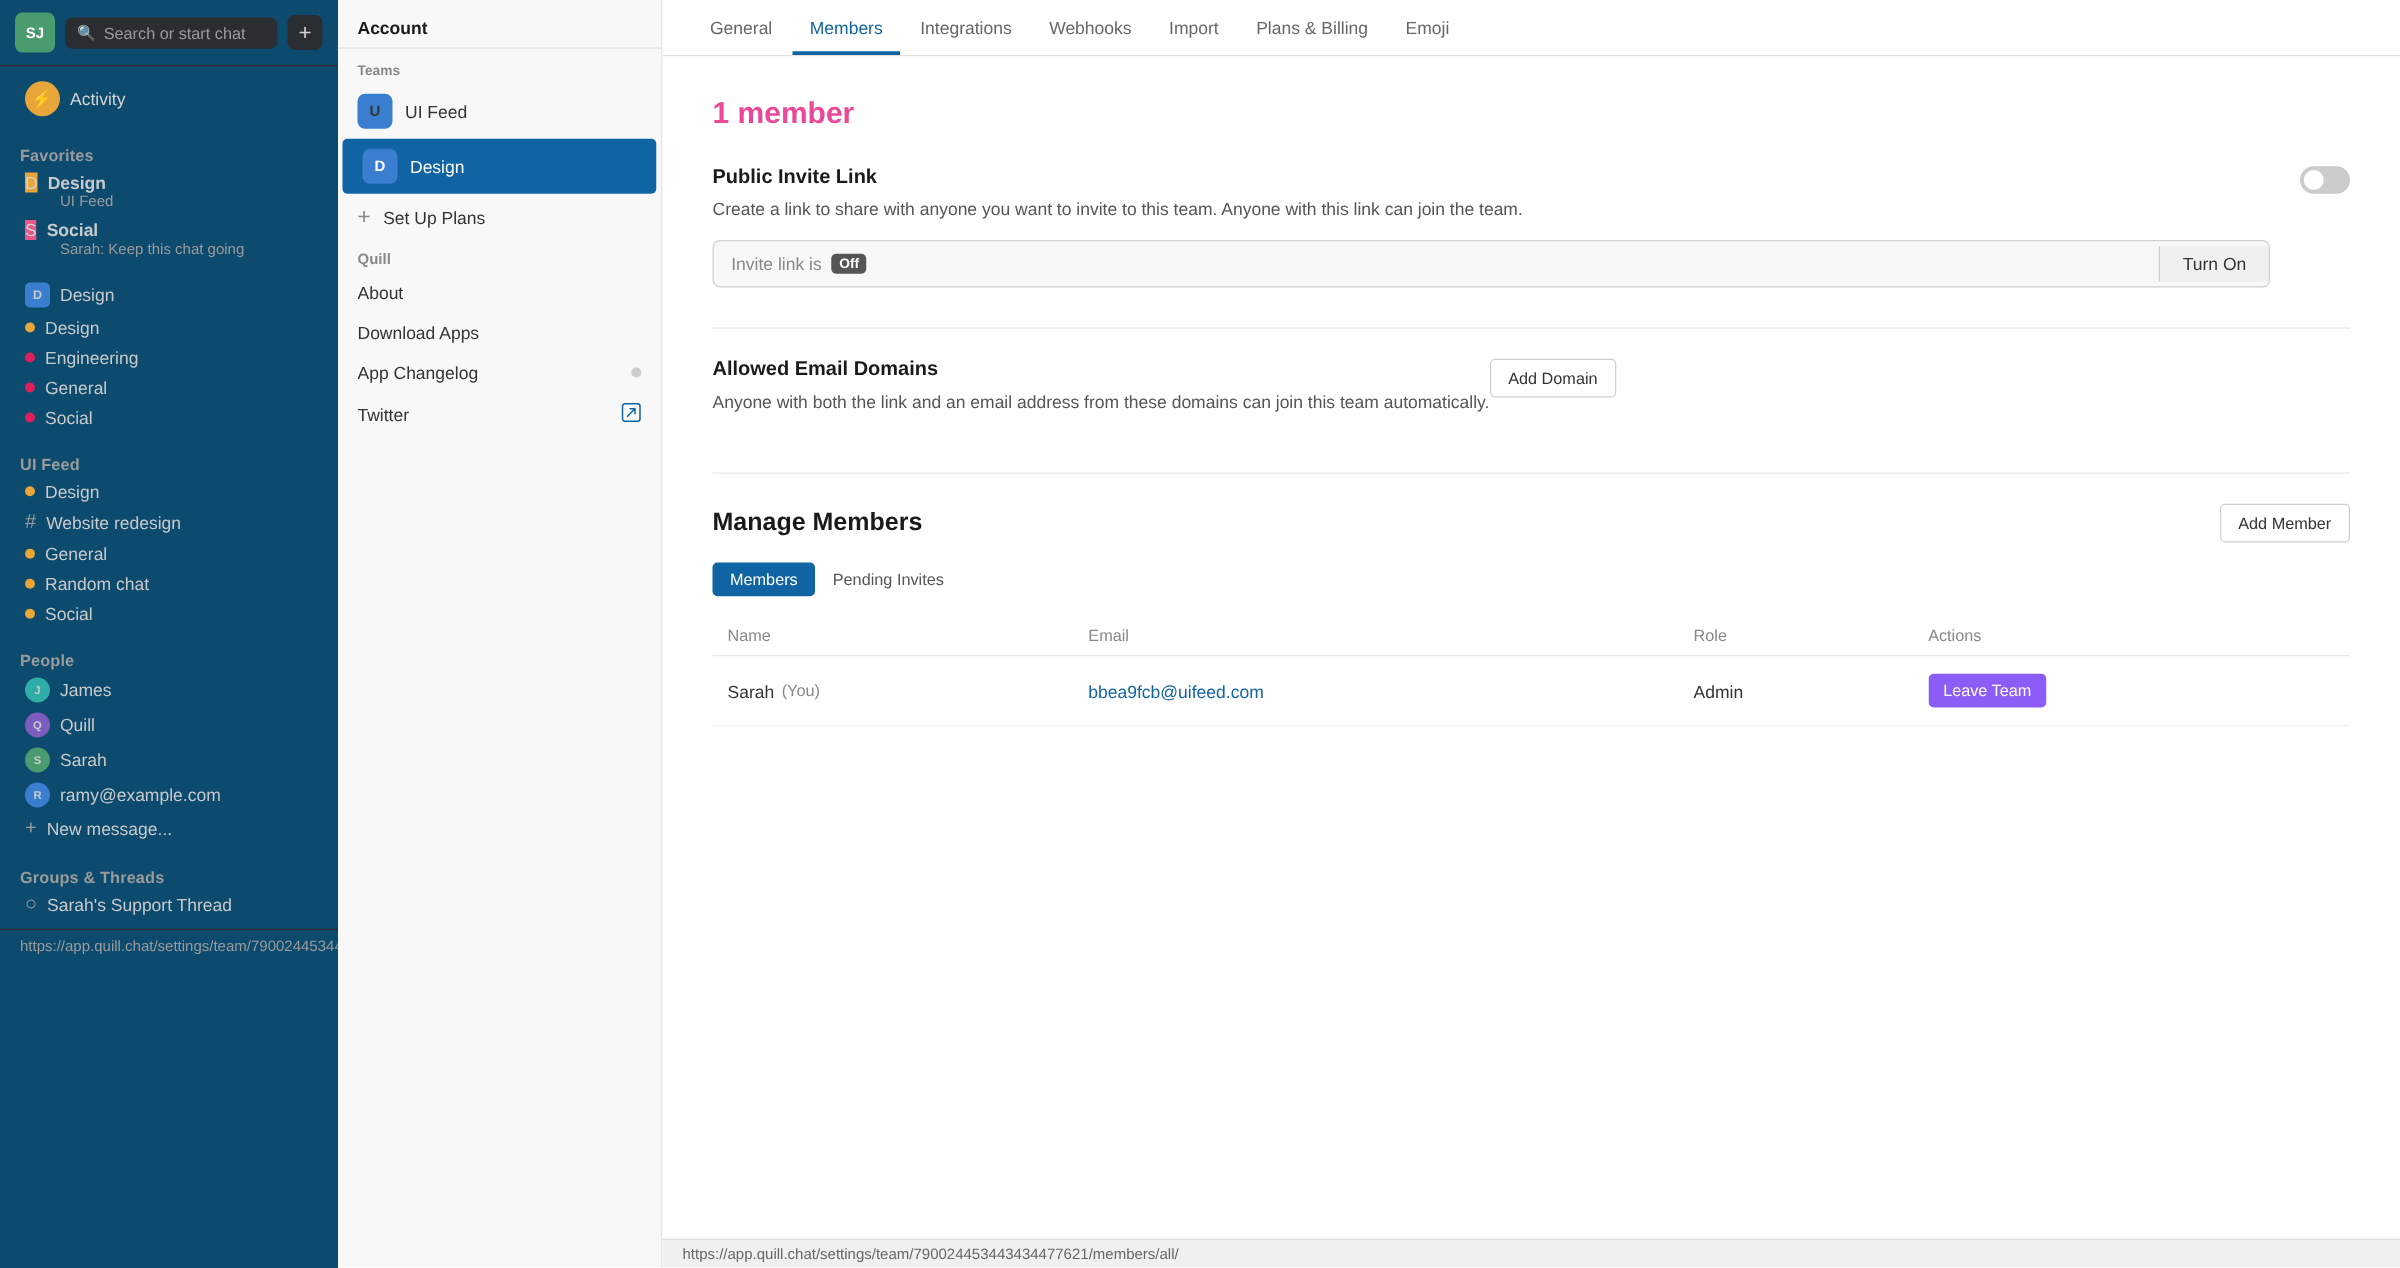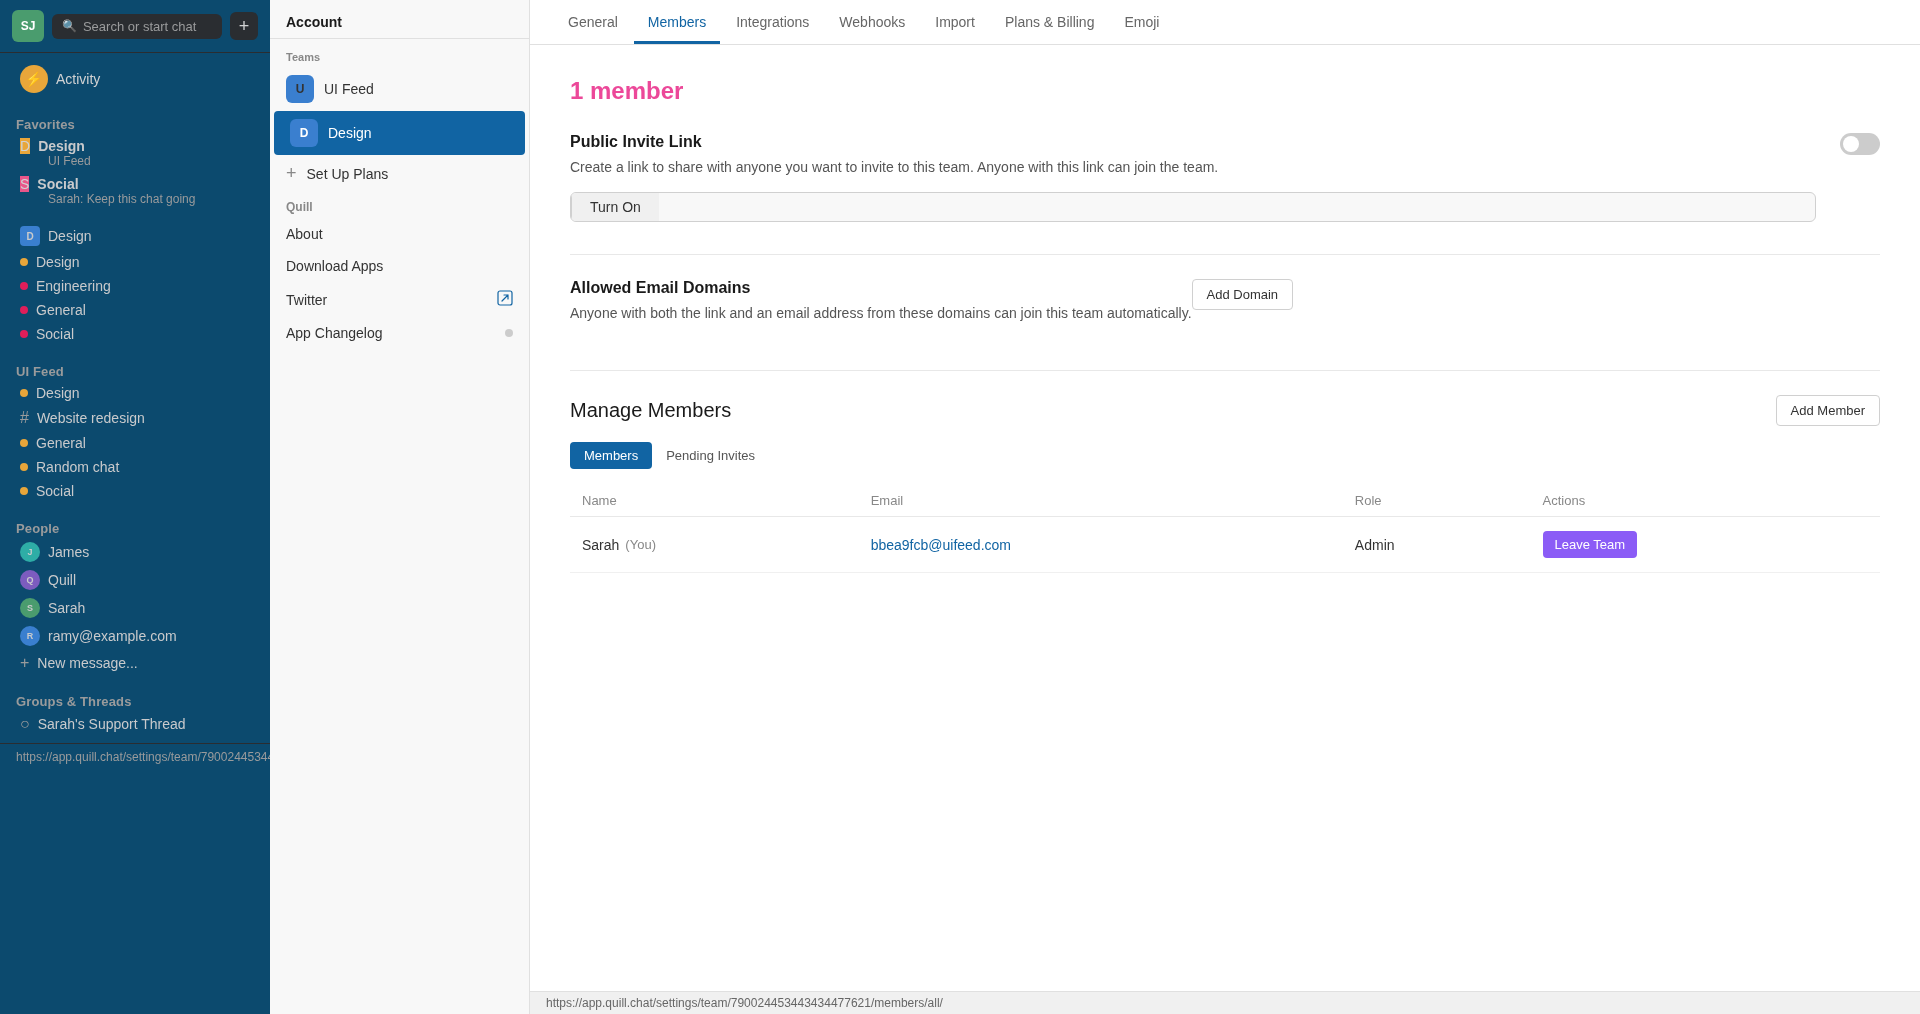--- a/index.html
+++ b/index.html
@@ -202,21 +202,21 @@
       position: absolute; top: 3px; left: 3px;
       width: 16px; height: 16px; border-radius: 50%; background: #fff;
     }
 
     .divider { border: none; border-top: 1px solid #e8e8e8; margin: 24px 0; }
 
     .manage-members-header {
       display: flex; align-items: center; justify-content: space-between;
       margin-bottom: 16px;
     }
-    .manage-title { font-size: 20px; font-weight: 400; }
+    .manage-title { font-size: 20px; font-weight: 700; }
     .add-member-btn {
       background: #fff; border: 1px solid #d0d0d0; border-radius: 4px;
       padding: 7px 14px; font-size: 13px; cursor: pointer; color: #333;
     }
 
     .members-tabs { display: flex; gap: 0; margin-bottom: 16px; }
     .members-tab {
       padding: 6px 14px; font-size: 13px; cursor: pointer;
       border-radius: 4px; color: #555;
     }
@@ -394,31 +394,31 @@
 
   <div class="middle-quill-label">Quill</div>
 
   <div class="middle-item">
     <span>About</span>
   </div>
   <div class="middle-item">
     <span>Download Apps</span>
   </div>
   <div class="middle-item">
+    <span>App Changelog</span>
+    <span class="ext-icon" style="margin-left:auto; width:8px; height:8px; border-radius:50%; background:#ccc; display:inline-block;"></span>
+  </div>
+  <div class="middle-item">
     <span>Twitter</span>
     <span class="ext-icon" style="margin-left:auto; color:#1164a3; font-size:14px;">
       <svg width="16" height="16" viewBox="0 0 16 16" fill="none">
         <rect x="1" y="1" width="14" height="14" rx="2" stroke="#1164a3" stroke-width="1.2" fill="none"></rect>
         <path d="M5 11L11 5M11 5H7M11 5V9" stroke="#1164a3" stroke-width="1.2" stroke-linecap="round" stroke-linejoin="round"></path>
       </svg>
     </span>
-  </div>
-  <div class="middle-item">
-    <span>App Changelog</span>
-    <span class="ext-icon" style="margin-left:auto; width:8px; height:8px; border-radius:50%; background:#ccc; display:inline-block;"></span>
   </div>
 </div>
 
 <div class="main-content">
   <div class="tabs-bar">
     <div class="tab">General</div>
     <div class="tab active">Members</div>
     <div class="tab">Integrations</div>
     <div class="tab">Webhooks</div>
     <div class="tab">Import</div>
@@ -428,20 +428,24 @@
 
   <div class="content-area">
     <div class="member-count">1 member</div>
 
     <div class="section-block">
       <div style="display:flex; align-items:flex-start; justify-content:space-between;">
         <div style="flex:1;">
           <div class="section-title">Public Invite Link</div>
           <div class="section-desc">Create a link to share with anyone you want to invite to this team. Anyone with this link can join the team.</div>
           <div class="invite-link-row">
+            <div class="invite-link-text">
+              <span>Invite link is</span>
+              <span class="invite-status">Off</span>
+            </div>
             <div class="turn-on-btn">Turn On</div>
           </div>
         </div>
         <div style="margin-left: 24px; margin-top: 0px;">
           <div class="toggle-switch">
             <div class="knob"></div>
           </div>
         </div>
       </div>
     </div>

